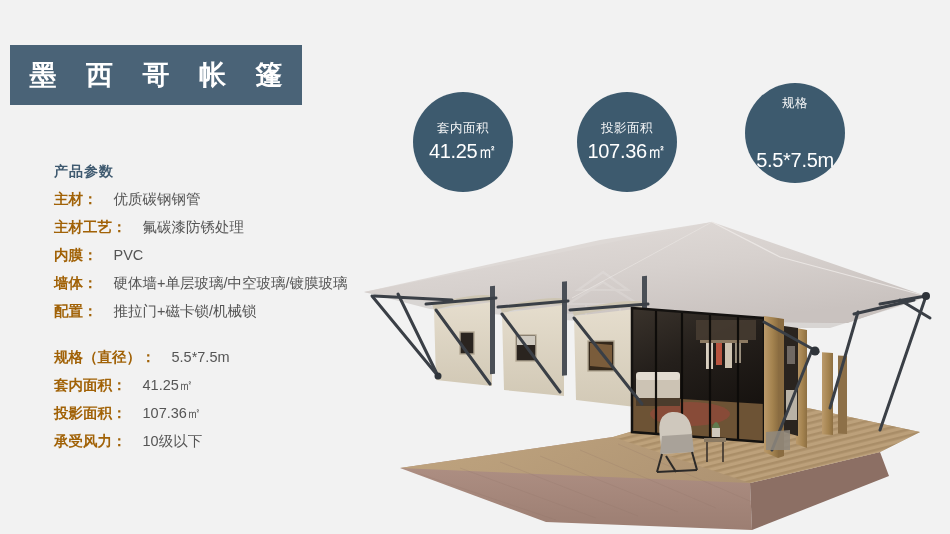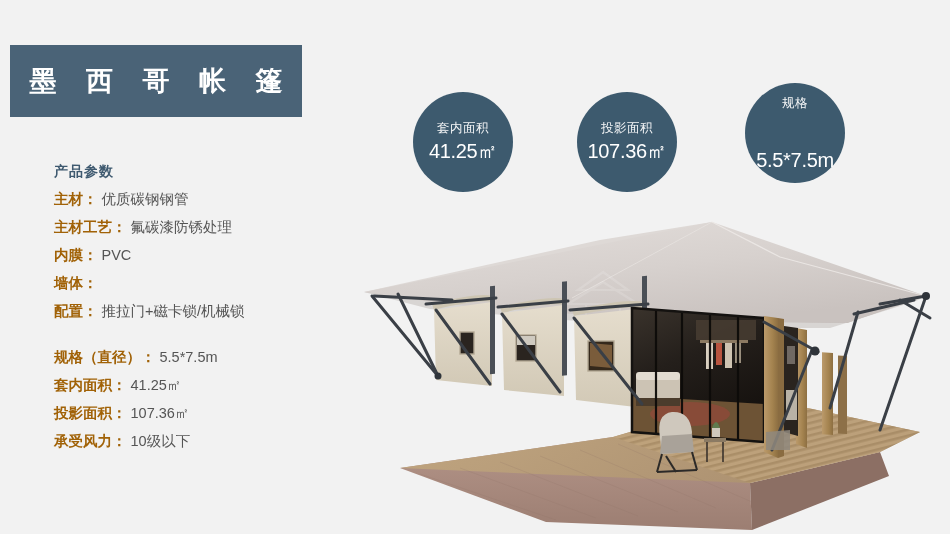--- a/index.html
+++ b/index.html
@@ -18,21 +18,21 @@
     overflow: hidden;
     background: #f2f2f2;
   }
 
   
   .title-banner {
     position: absolute;
     left: 10px;
     top: 45px;
     width: 292px;
-    height: 72px;
+    height: 60px;
     background: #4a6377;
     display: flex;
     align-items: center;
     justify-content: center;
   }
   .title-banner .title-text {
     color: #ffffff;
     font-size: 27px;
     font-weight: bold;
     letter-spacing: 11px;
@@ -66,21 +66,21 @@
   }
   .spec-label {
     color: #a16207;
     font-size: 14.5px;
     font-weight: bold;
   }
   .spec-value {
     color: #555555;
     font-size: 14.5px;
     font-weight: normal;
-    margin-left: 4px;
+    margin-left: 16px;
   }
 
   
   .badge {
     position: absolute;
     width: 100px;
     height: 100px;
     border-radius: 50%;
     background: #3d5a6e;
     display: flex;
@@ -139,20 +139,21 @@
       <div class="spec-row">
         <span class="spec-label">主材工艺：</span>
         <span class="spec-value">氟碳漆防锈处理</span>
       </div>
       <div class="spec-row">
         <span class="spec-label">内膜：</span>
         <span class="spec-value">PVC</span>
       </div>
       <div class="spec-row">
         <span class="spec-label">墙体：</span>
+        <span class="spec-value">硬体墙+单层玻璃/中空玻璃/镀膜玻璃</span>
       </div>
       <div class="spec-row">
         <span class="spec-label">配置：</span>
         <span class="spec-value">推拉门+磁卡锁/机械锁</span>
       </div>
     </div>
 
     <div class="section">
 
       <div class="spec-row">

